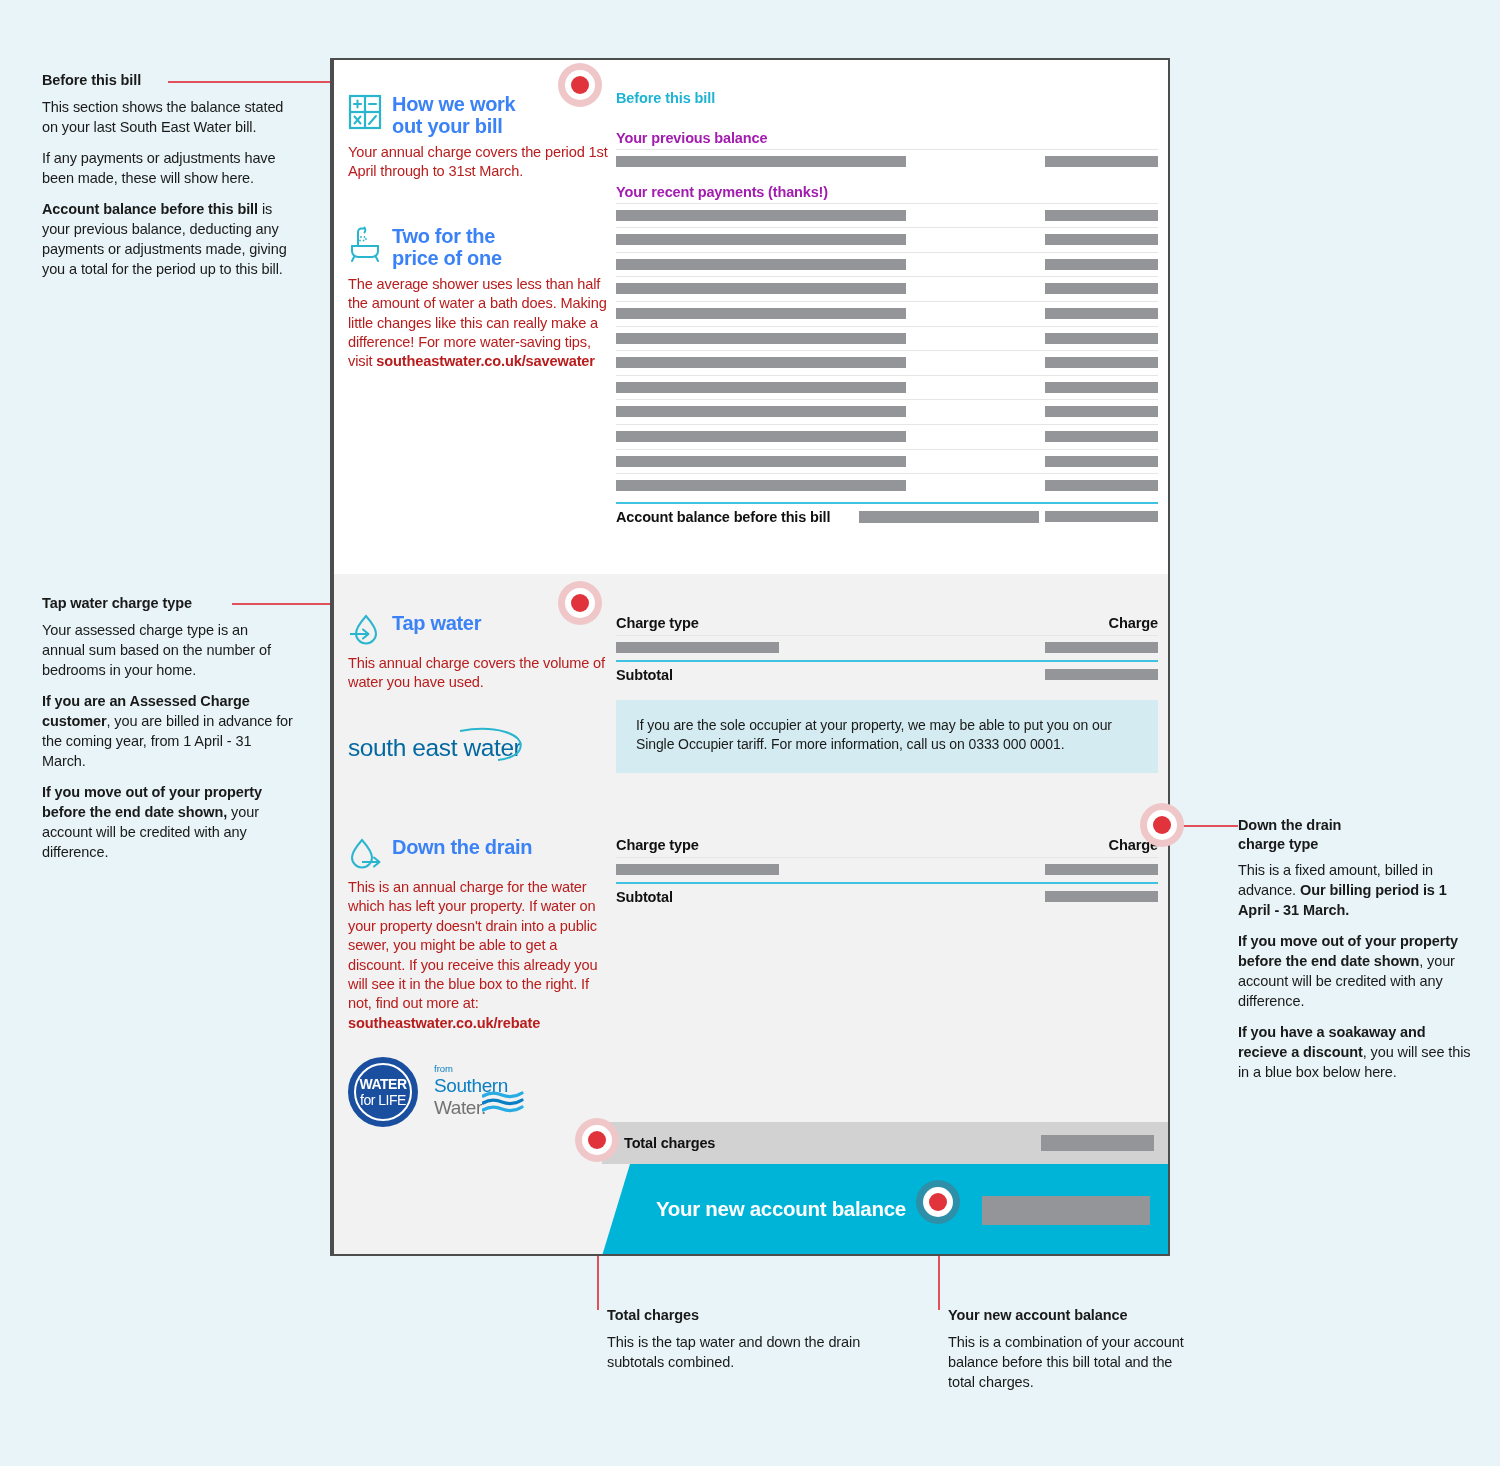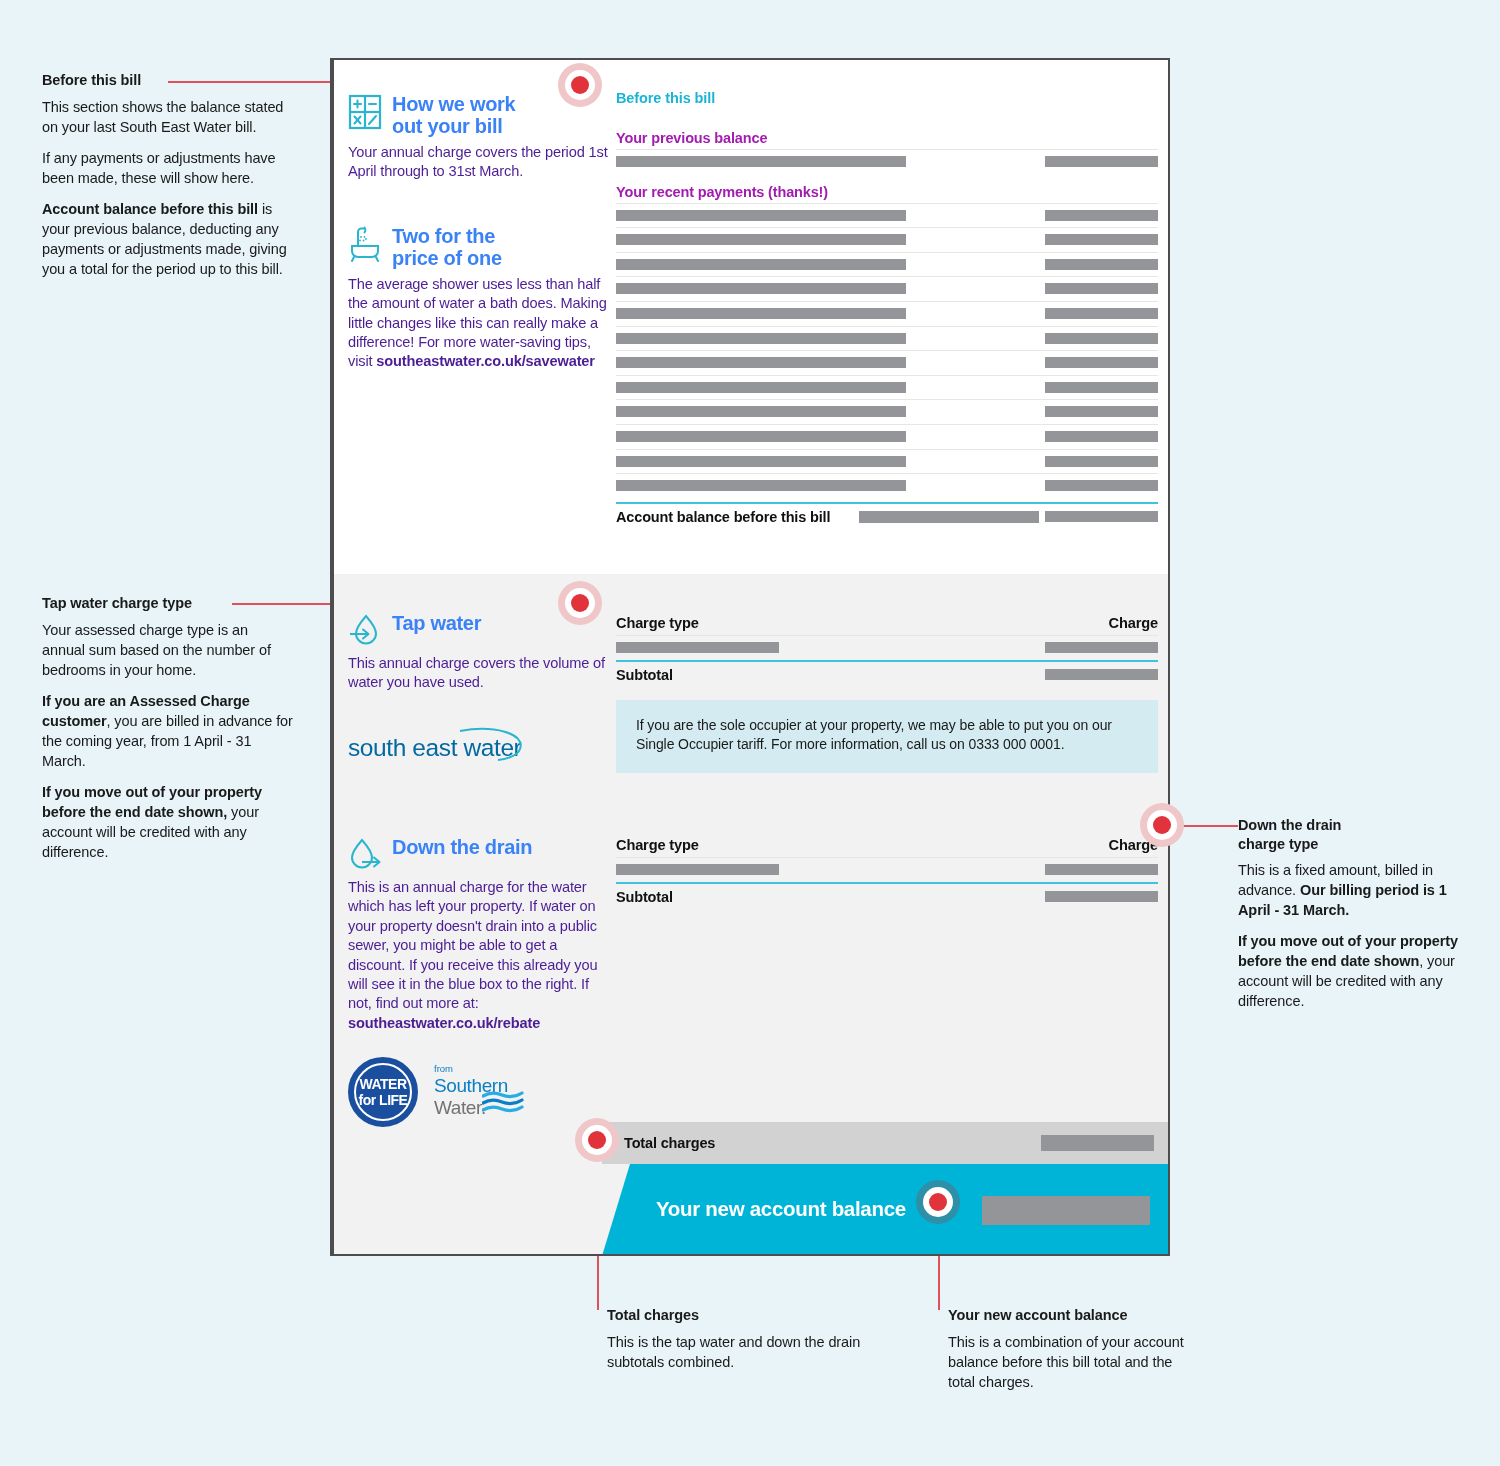--- a/index.html
+++ b/index.html
@@ -58,21 +58,21 @@
 
   
   .bill-left { position: absolute; left: 14px; width: 262px; }
   .blk-head { display: flex; align-items: flex-start; gap: 10px; }
   .blk-ico { flex: 0 0 auto; width: 34px; height: 36px; margin-top: 2px; }
   .blk-title {
     font-size: 20px; font-weight: bold; line-height: 1.12;
     color: #3b82f6; letter-spacing: -0.3px; padding-top: 1px;
   }
   .blk-body {
-    font-size: 14.6px; line-height: 1.33; color: #4c1d95;
+    font-size: 14.6px; line-height: 1.33; color: #b91c1c;
     margin-top: 5px; letter-spacing: -0.15px;
   }
   .blk-body b { font-weight: bold; }
 
   
   .bill-right { position: absolute; left: 282px; width: 542px; }
   .sec-label {
     color: #1cb4d4; font-weight: bold; font-size: 14.5px;
     letter-spacing: -0.1px;
   }
@@ -156,21 +156,21 @@
     display: flex; align-items: center; justify-content: center;
     flex-direction: column;
   }
   .swl .badge .inner {
     width: 58px; height: 58px; border-radius: 50%;
     border: 2px solid #ffffff;
     display: flex; align-items: center; justify-content: center;
     flex-direction: column; line-height: 1;
   }
   .swl .badge .l1 { color: #fff; font-weight: bold; font-size: 14px; letter-spacing: -0.5px; }
-  .swl .badge .l2 { color: #fff; font-weight: bold; font-size: 14px; letter-spacing: -0.5px; margin-top: 2px; }
+  .swl .badge .l2 { color: #fff; font-weight: normal; font-size: 14px; letter-spacing: -0.5px; margin-top: 2px; }
   .swl .from { position: absolute; left: 86px; top: 6px; font-size: 9.5px; color: #0a7fc4; }
   .swl .sw1 { position: absolute; left: 86px; top: 18px; font-size: 19px; color: #0a7fc4; letter-spacing: -0.4px; }
   .swl .sw2 { position: absolute; left: 86px; top: 40px; font-size: 19px; color: #737373; letter-spacing: -0.4px; }
   .swl .waves { position: absolute; left: 134px; top: 34px; }
 </style>
 </head>
 <body>
 
 <div id="root">
 
@@ -443,20 +443,21 @@
     <p><b>If you move out of your property before the end date shown,</b> your account will be credited with any difference.</p>
   </div>
 
   <div class="callout" style="left:1238px; top:816px; width:240px;">
     <div class="c-title">
       <span>Down the drain</span><br>
       <span>charge type</span>
     </div>
     <p>This is a fixed amount, billed in advance. <b>Our billing period is 1 April - 31 March.</b></p>
     <p><b>If you move out of your property before the end date shown</b>, your account will be credited with any difference.</p>
+    <p><b>If you have a soakaway and recieve a discount</b>, you will see this in a blue box below here.</p>
   </div>
 
   <div class="callout" style="left:607px; top:1306px; width:262px;">
     <div class="c-title">Total charges</div>
     <p>This is the tap water and down the drain subtotals combined.</p>
   </div>
 
   <div class="callout" style="left:948px; top:1306px; width:240px;">
     <div class="c-title">Your new account balance</div>
     <p>This is a combination of your account balance before this bill total and the total charges.</p>

